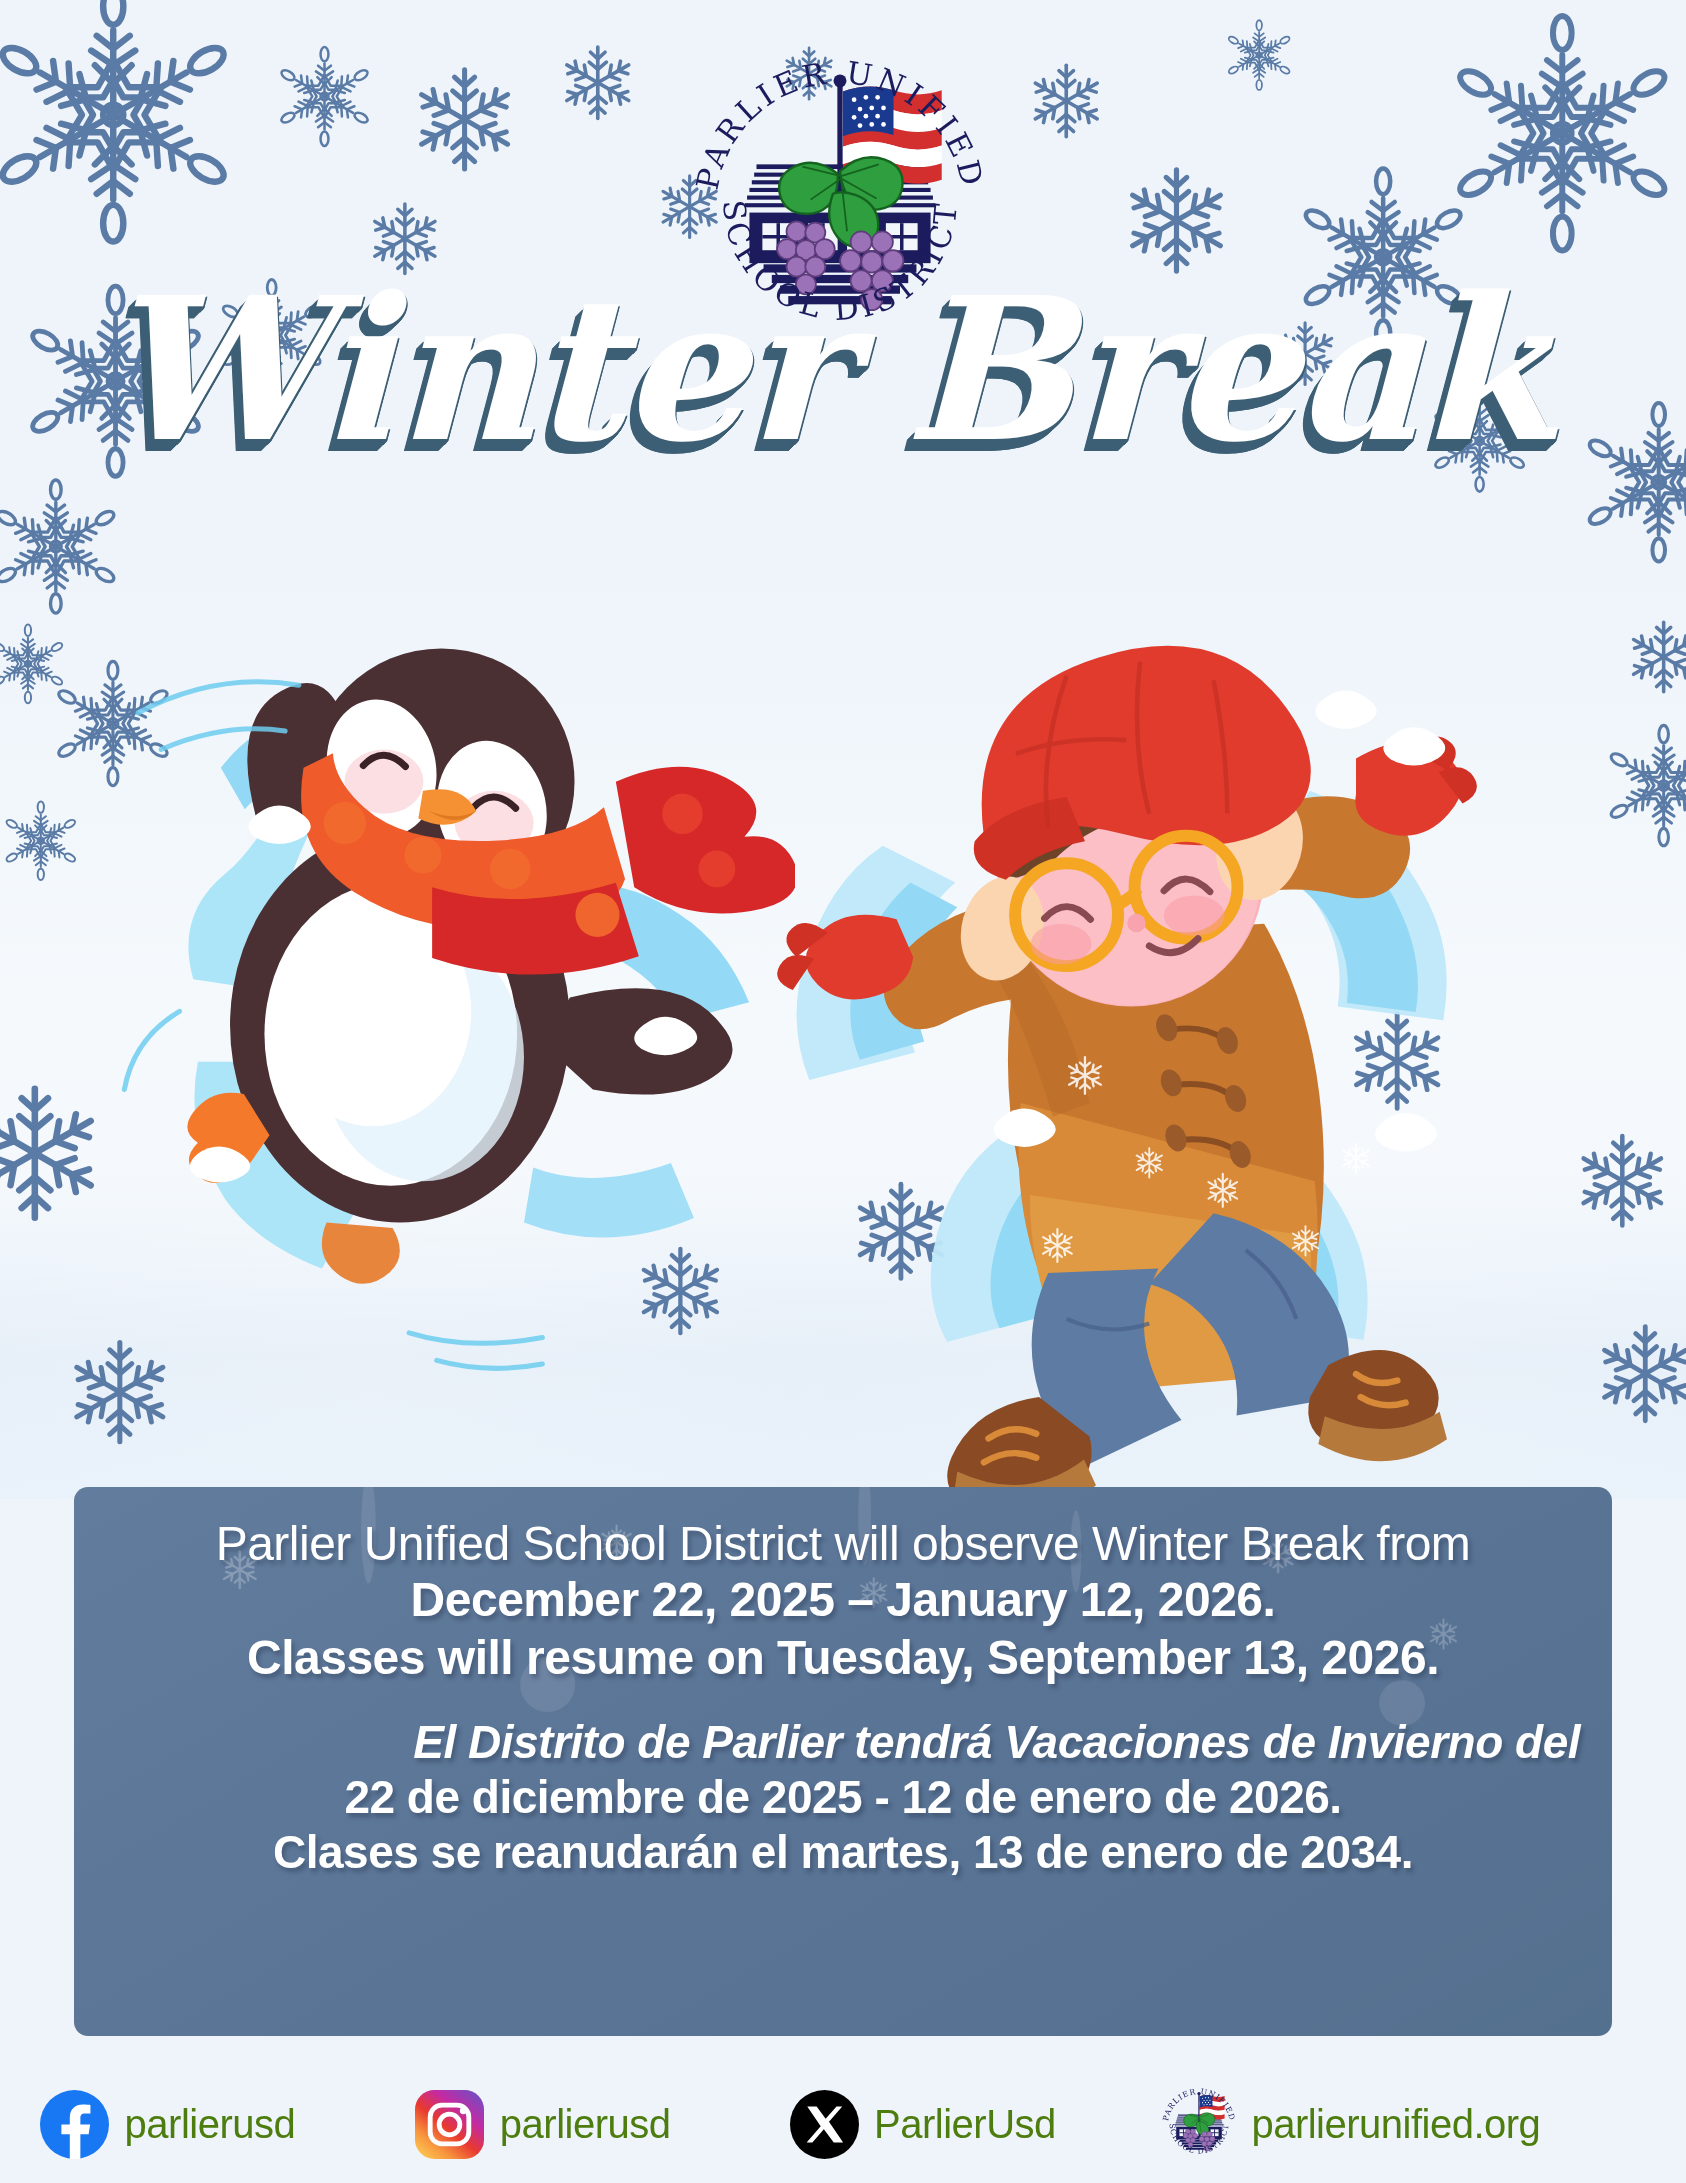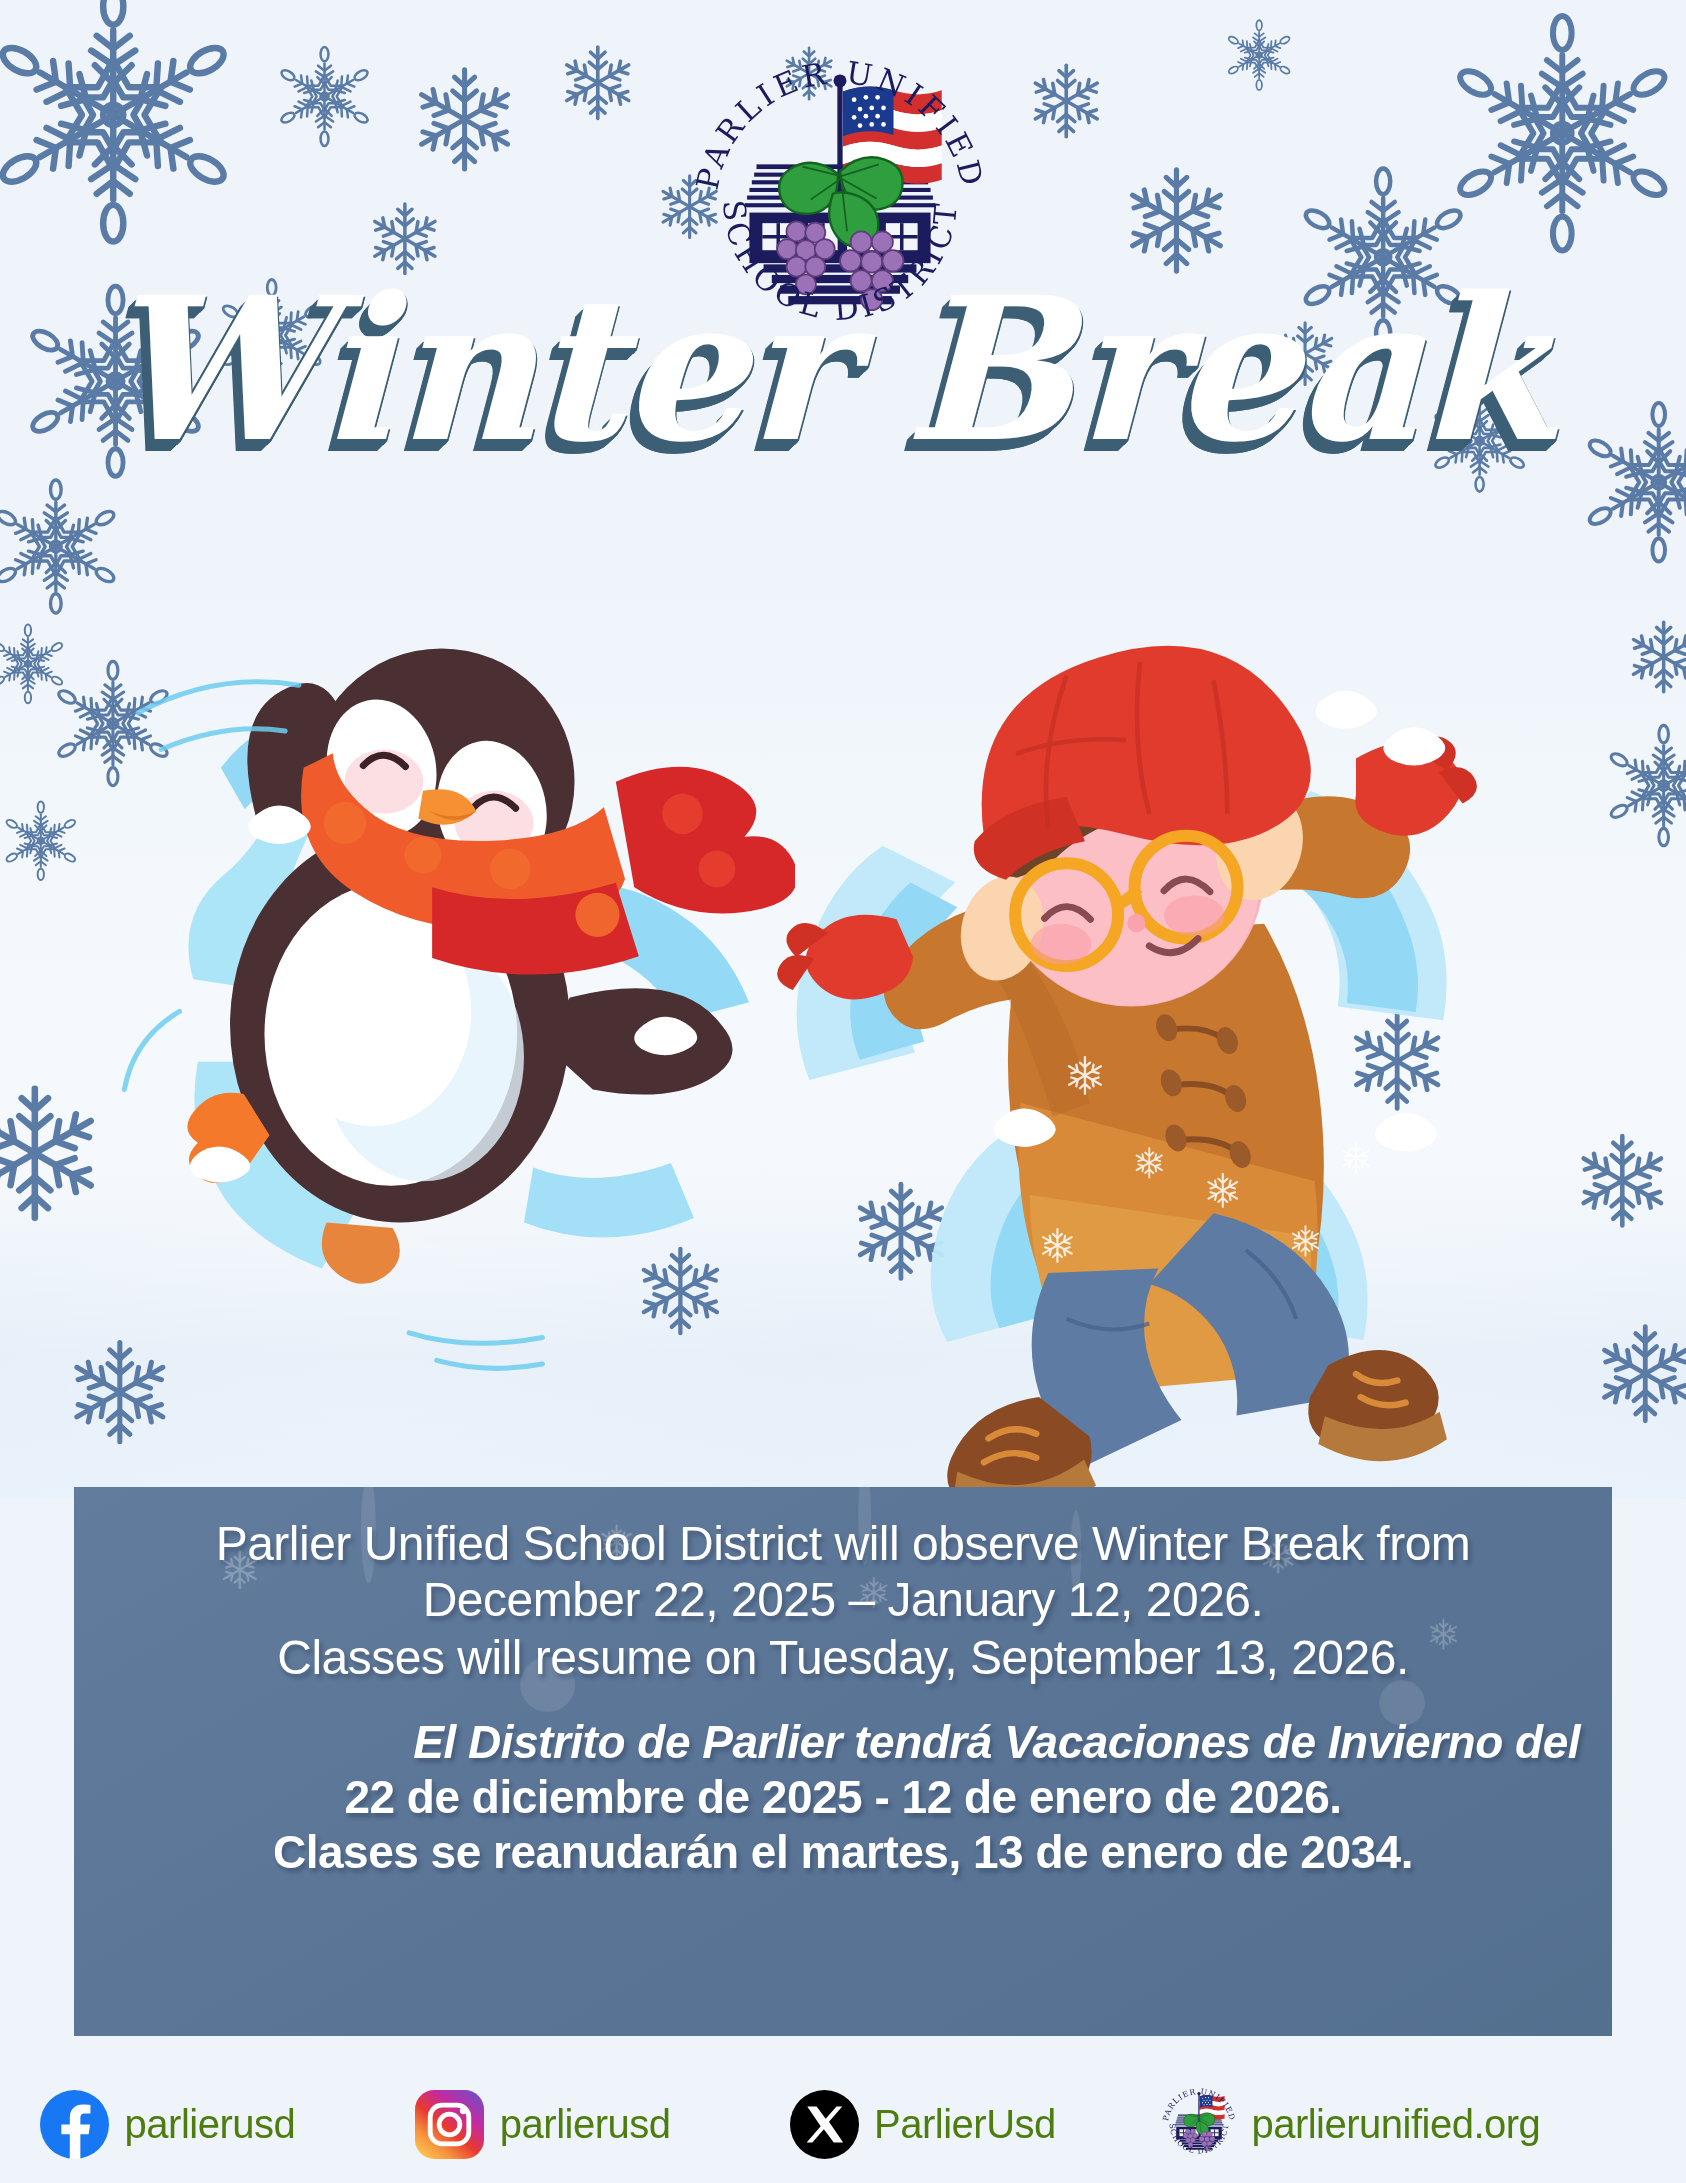--- a/index.html
+++ b/index.html
@@ -81,32 +81,33 @@
   
   .panel {
     position:absolute;
     left:74px; top:1487px;
     width:1538px; height:549px;
     background:linear-gradient(135deg,#5e7798 0%,#5a7496 45%,#587architecture 100%);
     background:linear-gradient(150deg,#627c9d 0%,#5a7496 50%,#54708f 100%);
     padding:28.5px 32px 0 32px;
     text-align:center;
     overflow:hidden;
+    border-radius:14px;
   }
   .panel-sparkle { position:absolute; pointer-events:none; }
 
   .msg-en-1 {
     position:relative;
     font-size:48px; line-height:1.16; font-weight:400; color:#ffffff;
     text-shadow:2.8px 3.7px 4.6px rgba(28,44,66,.35);
     letter-spacing:-0.5px;
   }
   .msg-en-2, .msg-en-3 {
     position:relative;
-    font-size:48px; line-height:1.2; font-weight:normal; color:#ffffff;
+    font-size:48px; line-height:1.2; font-weight:bold; color:#ffffff;
     text-shadow:2.8px 3.7px 4.6px rgba(28,44,66,.35);
     letter-spacing:-0.5px;
     text-align:center;
   }
   .msg-gap { height:29px; }
   .msg-es-1 {
     position:relative;
     font-size:46px; line-height:1.18; font-weight:bold; font-style:italic; color:#ffffff;
     text-shadow:2.8px 3.7px 4.6px rgba(28,44,66,.35);
     letter-spacing:-0.5px;

